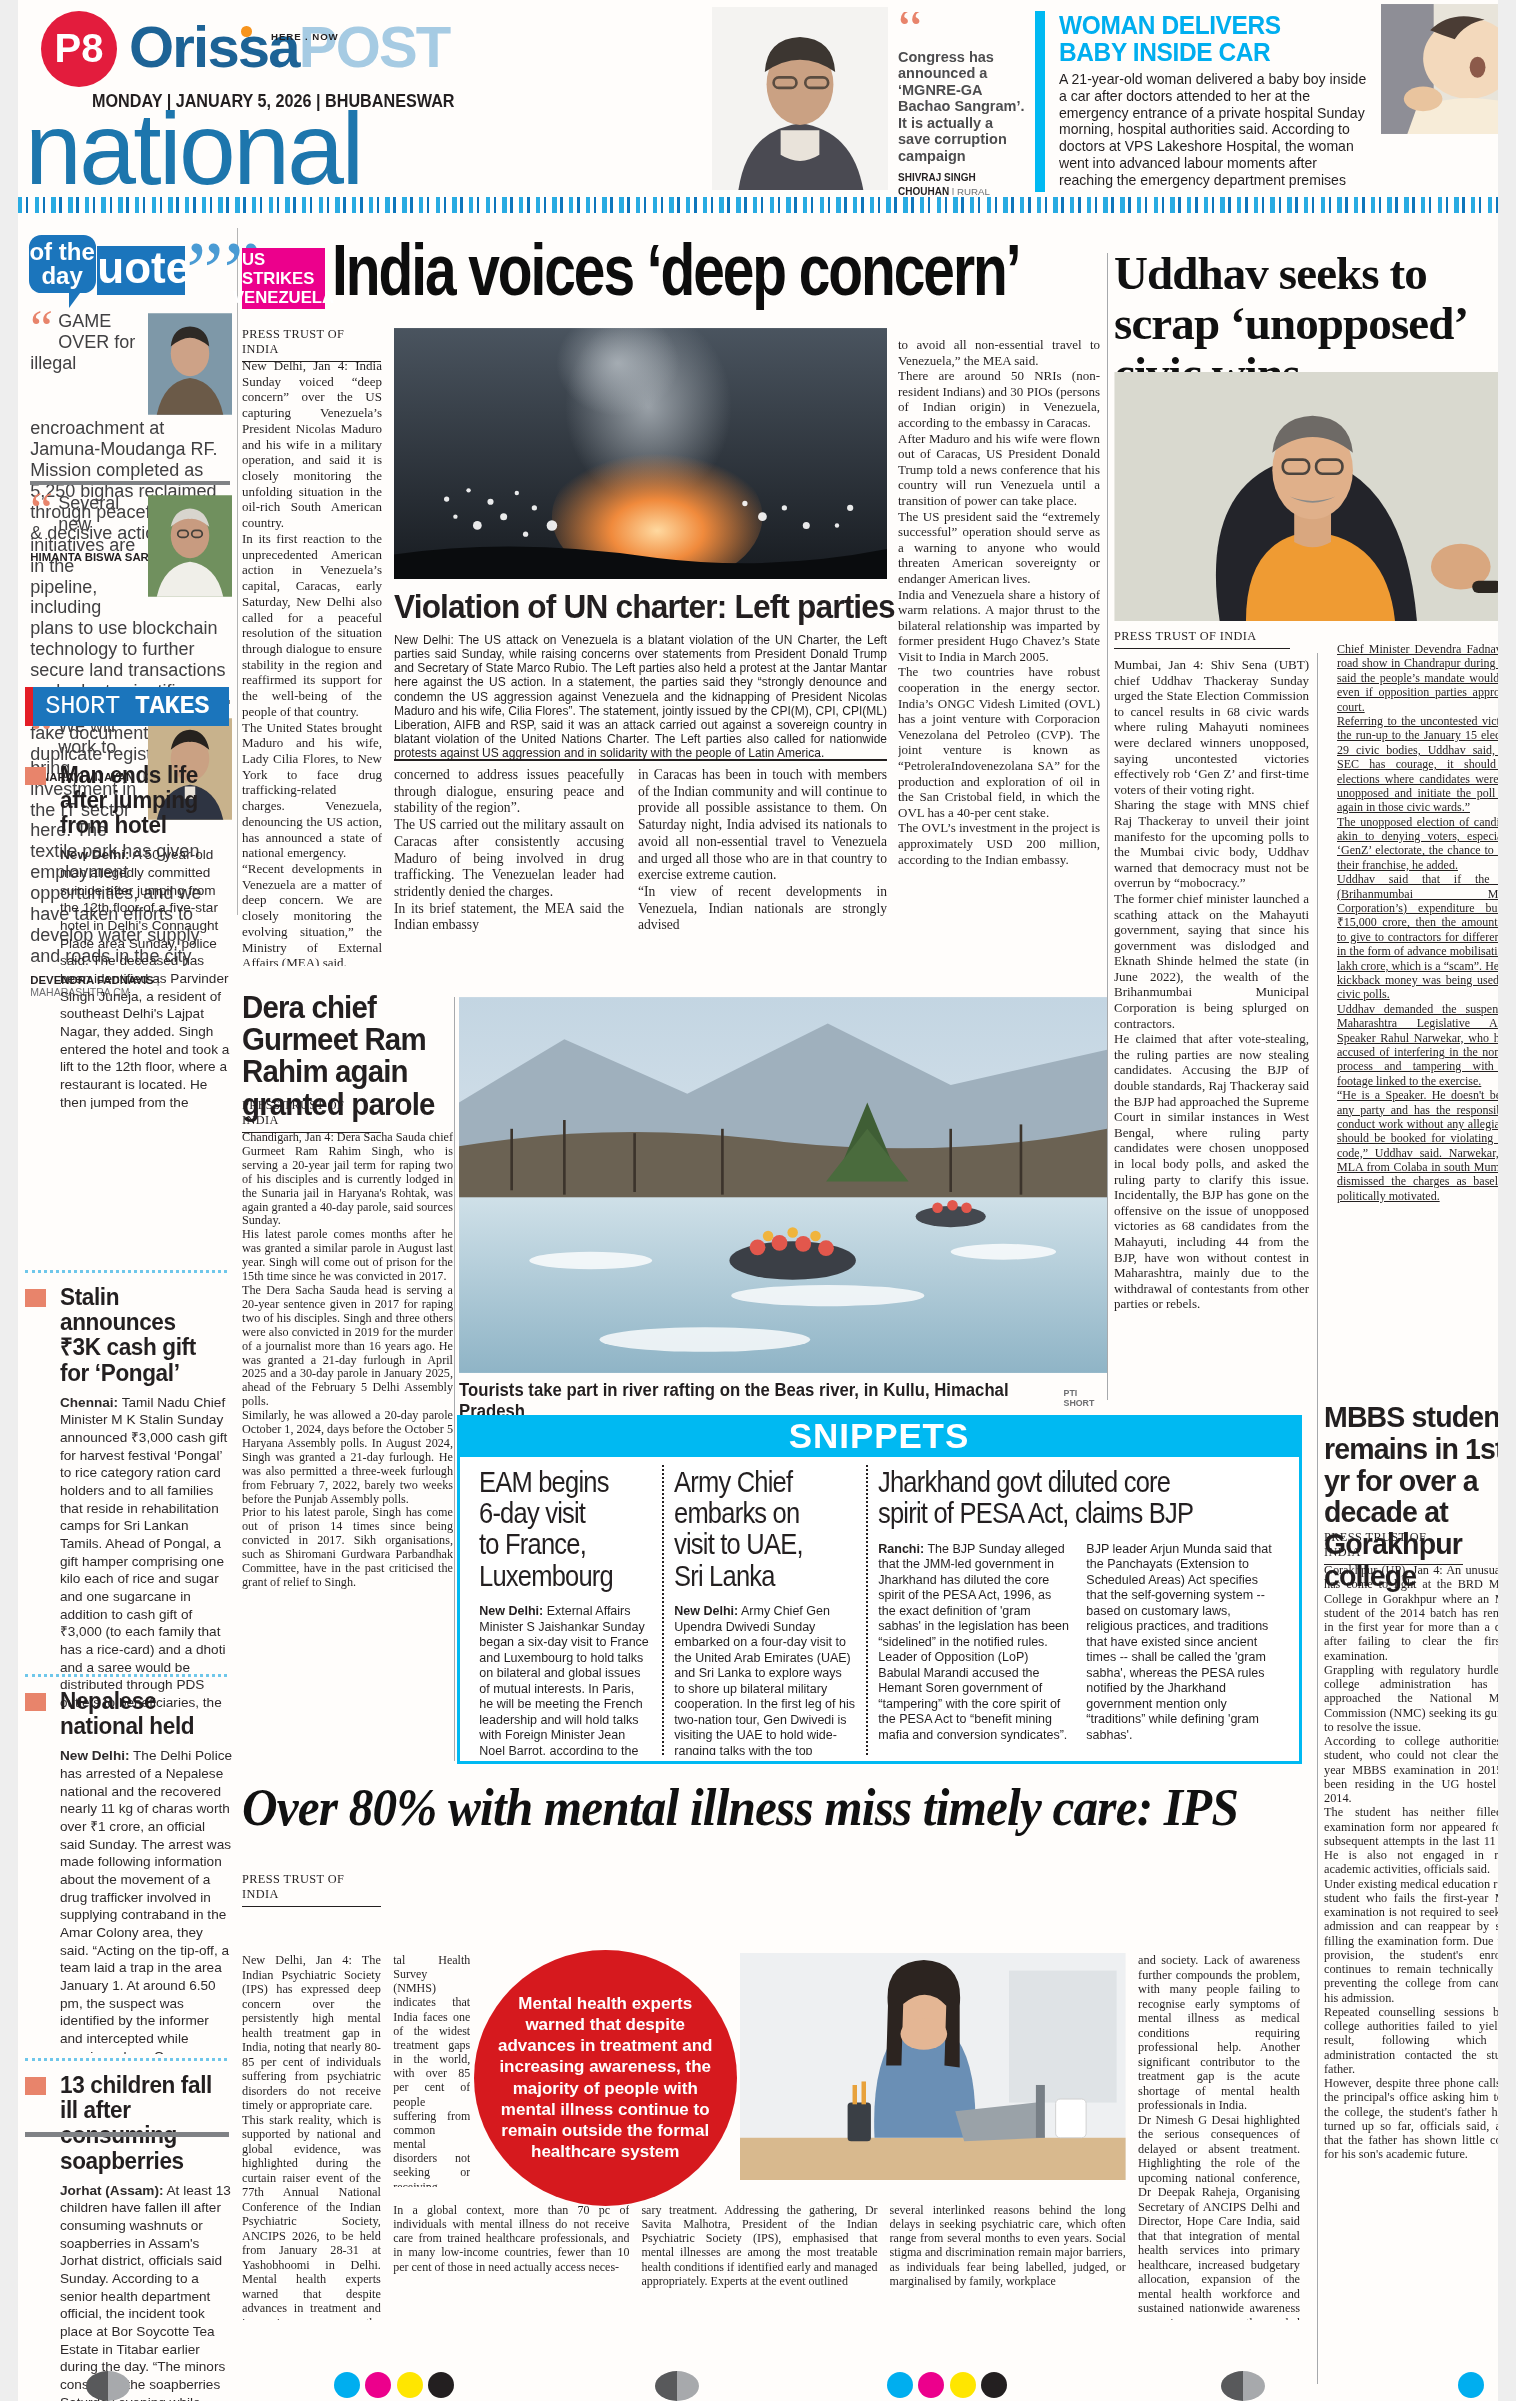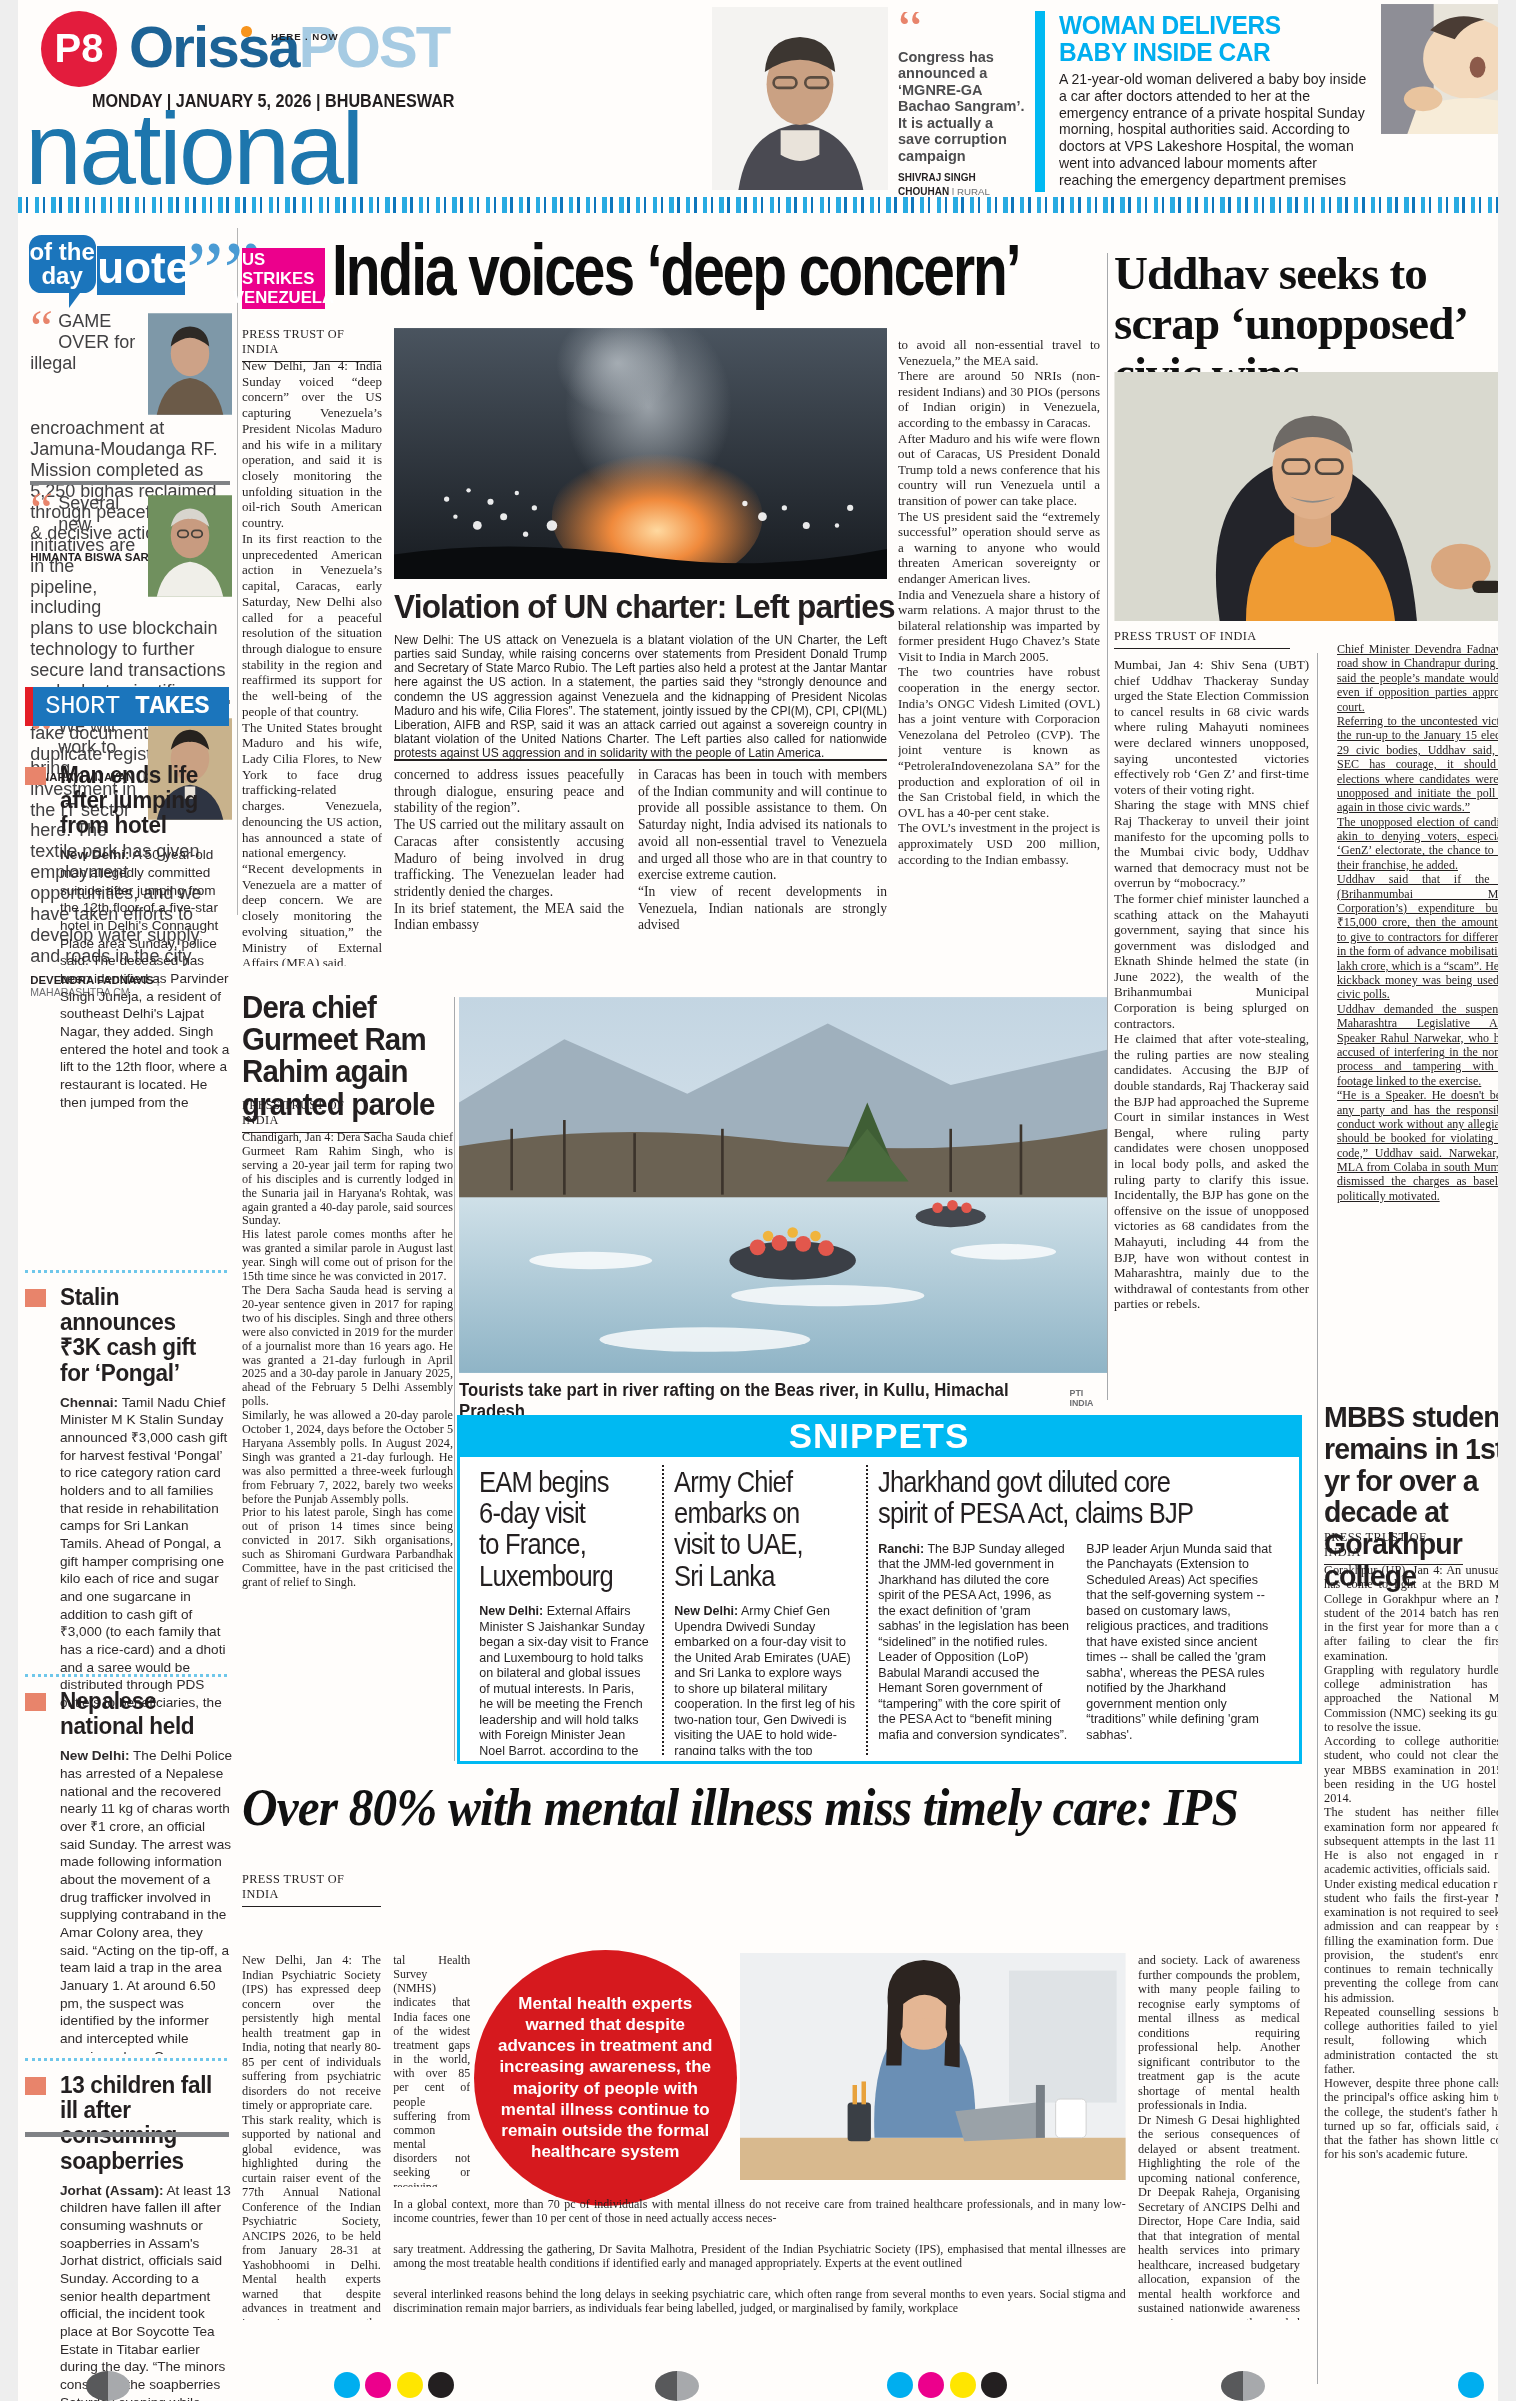--- a/index.html
+++ b/index.html
@@ -106,21 +106,21 @@
   .me-body{left:224px;top:1953px;width:1058px;height:367px;display:flex;gap:12.3px;}
   .me-c{font-family:"Liberation Serif",serif;text-align:justify;white-space:pre-line;overflow:hidden;font-size:12.3px;line-height:1.18;}
   .me-col1{width:139px;}
   .me-mid{width:733px;display:flex;flex-direction:column;}
   .me-top{display:flex;height:234px;}
   .me-col2a{width:77px;font-size:12px;}
   .me-circle{width:263px;height:256px;margin:-3.5px 3.5px 0;background:#d6191e;border-radius:50%;color:#fff;
              display:flex;align-items:center;justify-content:center;text-align:center;
              font-size:17px;font-weight:800;line-height:1.25;padding:0 23px;box-sizing:border-box;}
   .me-photo{flex:1;height:227px;}
-  .me-bot{display:flex;gap:12px;margin-top:10px;height:125px;flex-direction:column;}
+  .me-bot{display:flex;gap:12px;margin-top:16px;height:125px;}
   .me-bot .me-c{flex:1;font-size:12px;}
   .me-col5{width:162px;}
   
   .mb-head{left:1306px;top:1401px;width:211px;font-size:30px;font-weight:800;line-height:1.06;letter-spacing:-0.9px;transform:scaleX(.95);transform-origin:left;}
   .mb-byline{left:1306px;top:1530px;width:139px;}
   .mb-body{left:1306px;top:1563px;width:205px;height:825px;font-size:12.3px;line-height:1.16;}
   
   .half{width:44px;height:30px;border-radius:50%;overflow:hidden;display:inline-block;}
   .half .l{float:left;width:50%;height:100%;background:#58595b;}
   .half .r{float:left;width:50%;height:100%;background:#a7a9ac;}
@@ -413,21 +413,21 @@
       </g>
     <ellipse cx="560" cy="250" rx="40" ry="12" fill="#44484f"></ellipse>
     <g fill="#e2574c">
         <circle cx="545" cy="240" r="6"></circle>
         <circle cx="562" cy="237" r="6"></circle>
         <circle cx="578" cy="240" r="6"></circle>
       </g>
   </svg>
   <div class="abs raft-cap">
     <span class="cap">Tourists take part in river rafting on the Beas river, in Kullu, Himachal Pradesh</span>
-    <span class="credit">PTI INDIA</span>
+    <span class="credit">PTI SHORT</span>
   </div>
 
   <div class="abs snip">
     <div class="snip-band">SNIPPETS</div>
     <div class="snip-cols">
       <div class="snip-col" style="width:172px">
         <h4>EAM begins 6-day visit
 to France, Luxembourg</h4>
         <p><span class="lead">New Delhi:</span><span> External Affairs Minister S Jaishankar Sunday began a six-day visit to France and Luxembourg to hold talks on bilateral and global issues of mutual interests. In Paris, he will be meeting the French leadership and will hold talks with Foreign Minister Jean Noel Barrot, according to the Ministry of External Affairs (MEA). Jaishankar's visit to France comes against the backdrop of growing global concerns over the US capturing Venezuela's President Nicolas Maduro and his wife in a military operation. The MEA said Jaishankar and Barrot will discuss the progress made under the India-France strategic partnership and matters of global importance. The two ministers are also expected to prepare ground for French President Emmanuel Macron's visit to India next month to participate in the AI Summit.</span></p>
       </div>

